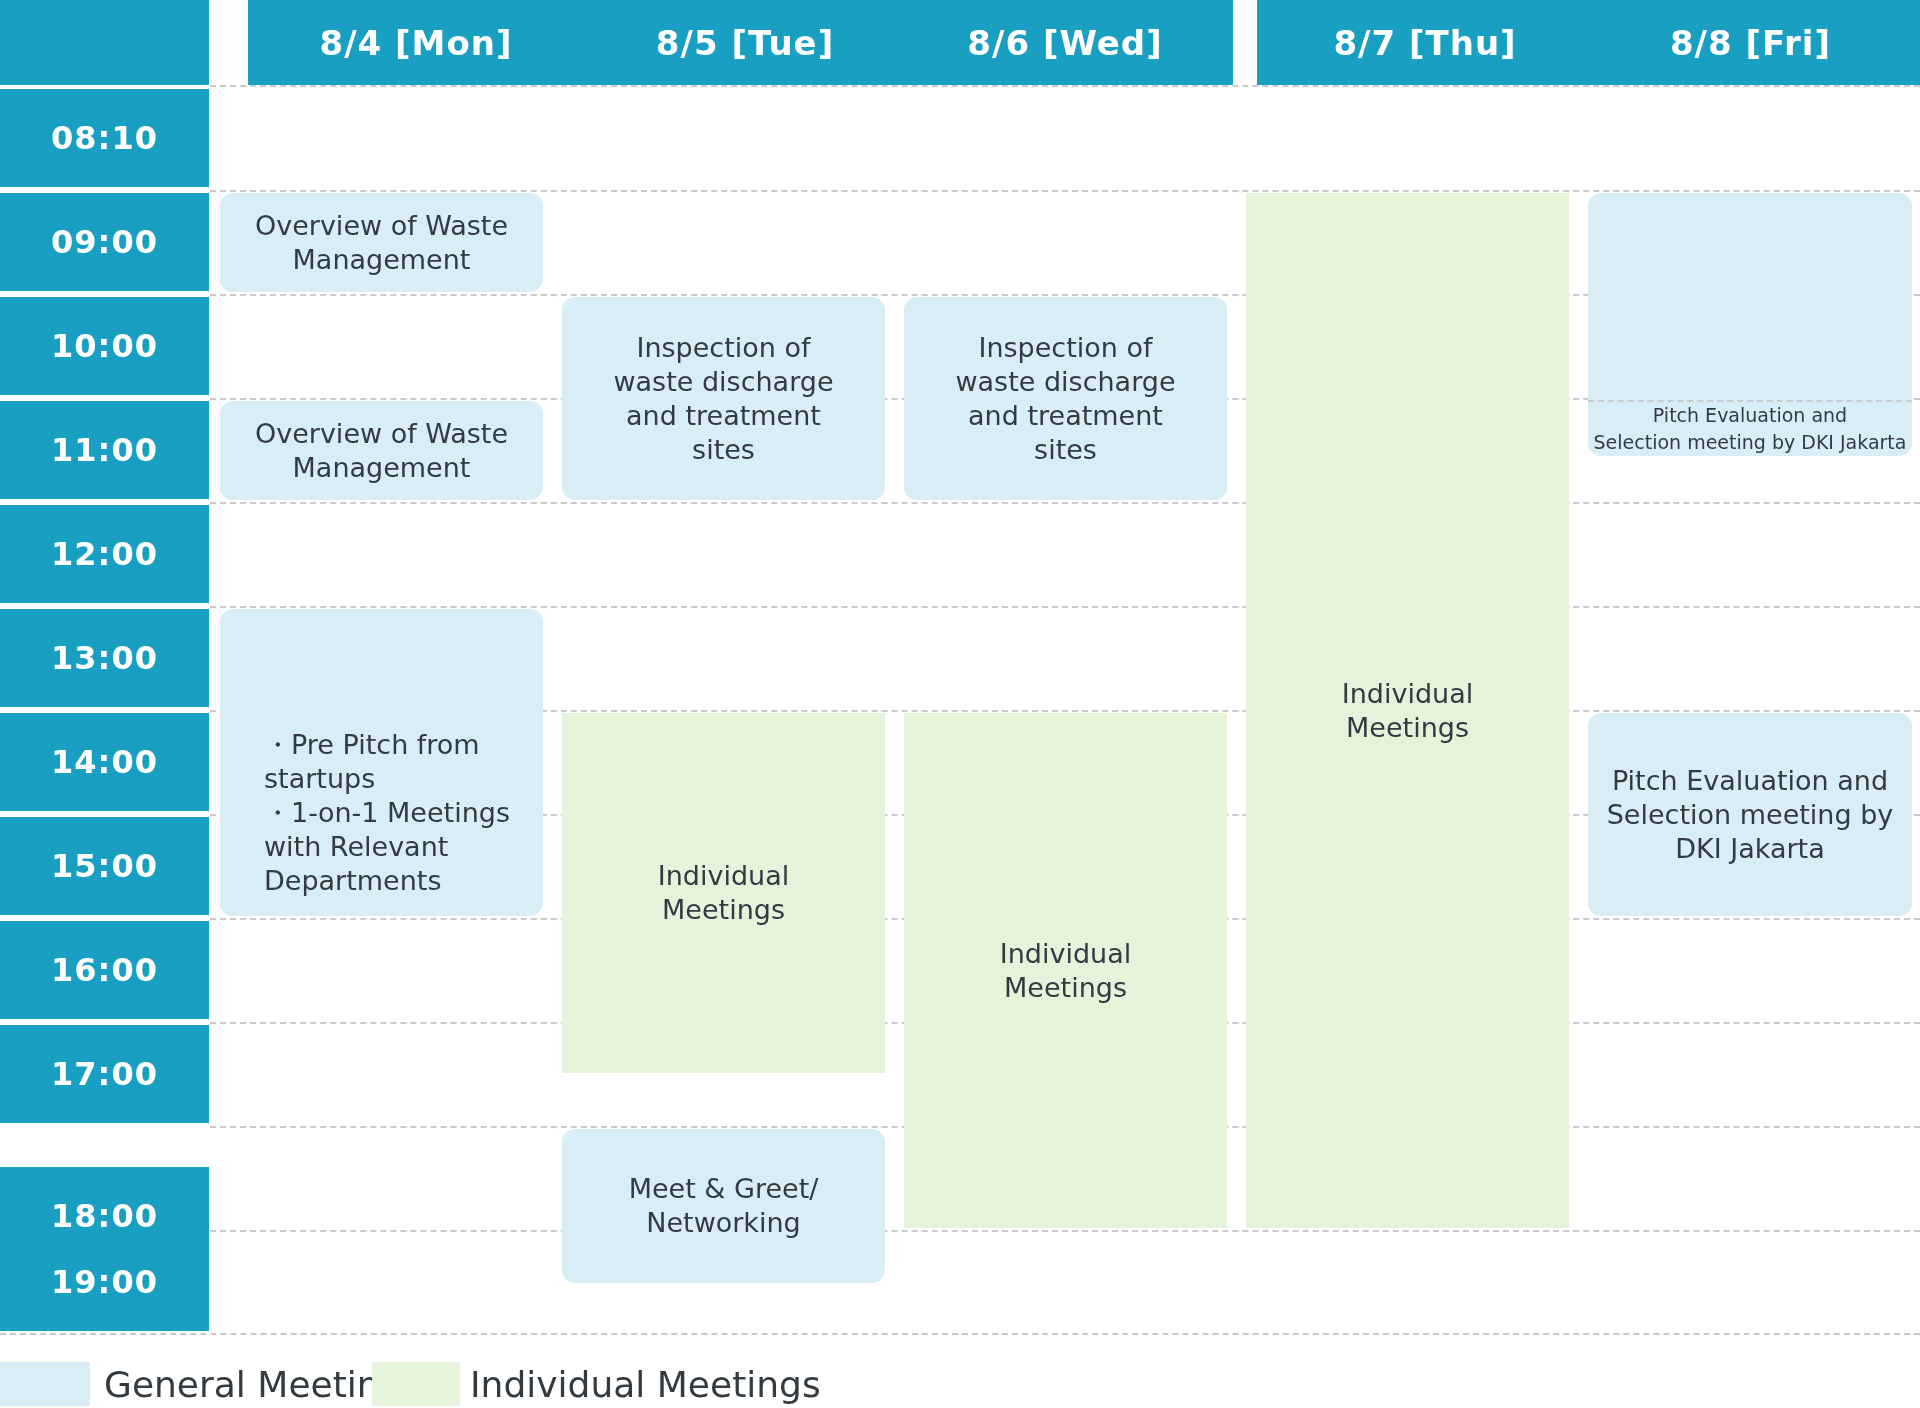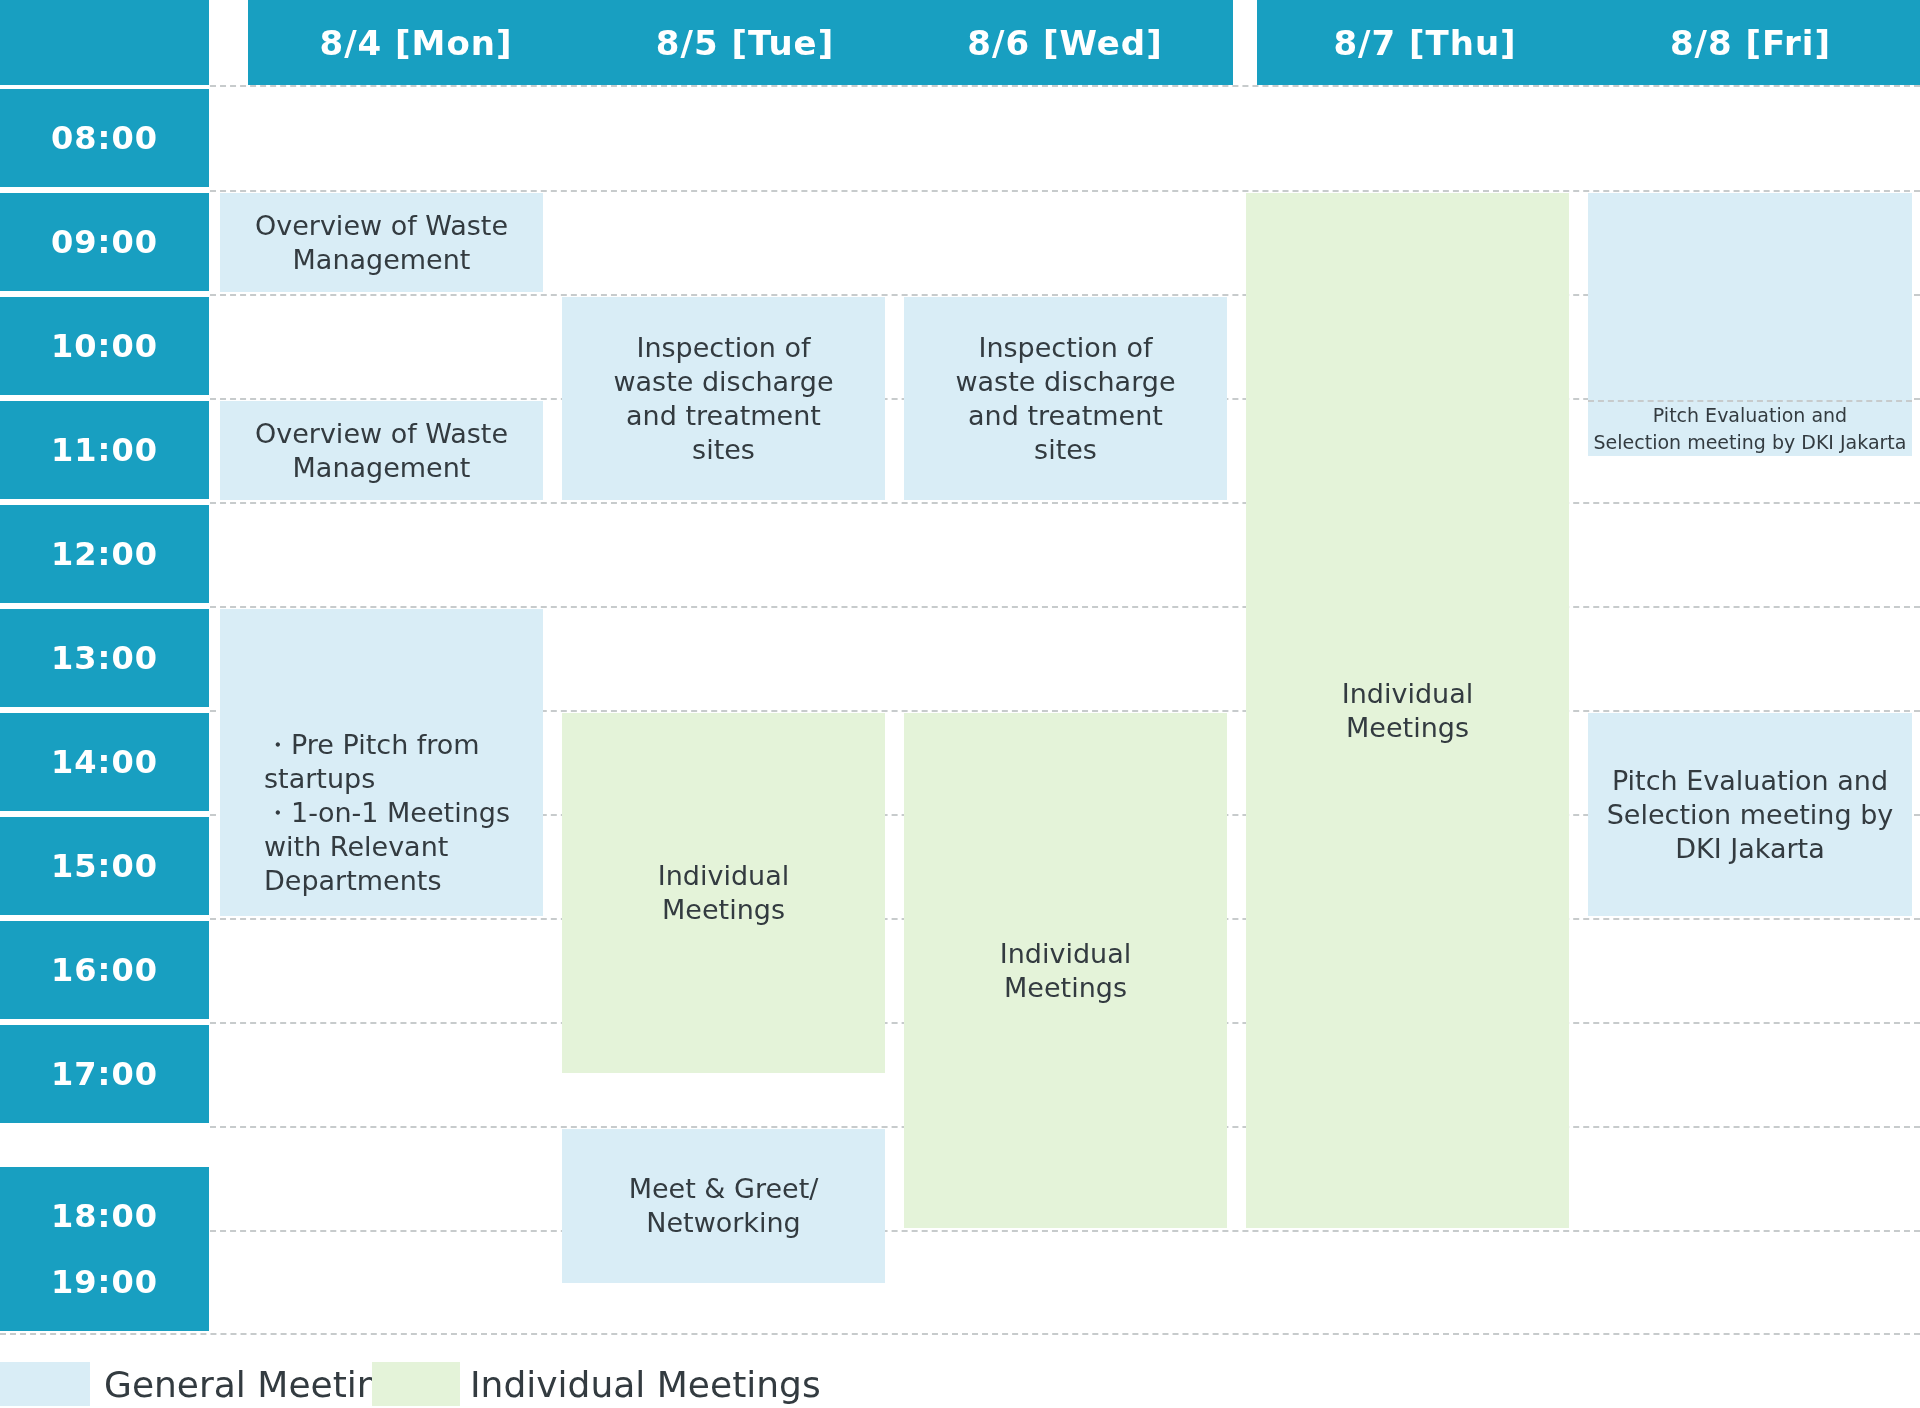--- a/index.html
+++ b/index.html
@@ -37,21 +37,21 @@
   }
   .gline.full{left:0;width:1920px;}
   
   .blk{
     position:absolute;width:323px;
     display:flex;flex-direction:column;align-items:center;justify-content:center;
     text-align:center;white-space:pre-line;
     font-size:27px;line-height:34px;color:var(--ink);
     box-sizing:border-box;
   }
-  .general{background:var(--general);}
+  .general{background:var(--general);border-radius:13px;}
   .individual{background:var(--individual);}
   .blk.leftalign{
     text-align:left;align-items:flex-start;
     padding-left:44px;padding-right:10px;padding-top:100px;
   }
   
   .fp-title{
     position:absolute;left:0;right:0;top:0;height:207px;
     display:flex;align-items:center;justify-content:center;
     font-size:30px;
@@ -76,21 +76,21 @@
 </head>
 <body>
 
 <div class="hcell" style="left:0;width:209px;"></div>
 <div class="hcell" style="left:213px;width:336px;margin-left:35px;">8/4 [Mon]</div>
 <div class="hcell" style="left:555px;width:380px;">8/5 [Tue]</div>
 <div class="hcell" style="left:897px;width:336px;">8/6 [Wed]</div>
 <div class="hcell" style="left:1257px;width:336px;">8/7 [Thu]</div>
 <div class="hcell" style="left:1581px;width:339px;">8/8 [Fri]</div>
 
-<div class="tcell" style="top:89px;">08:00</div>
+<div class="tcell" style="top:89px;">08:10</div>
 <div class="tcell" style="top:193px;">09:00</div>
 <div class="tcell" style="top:297px;">10:00</div>
 <div class="tcell" style="top:401px;">11:00</div>
 <div class="tcell" style="top:505px;">12:00</div>
 <div class="tcell" style="top:609px;">13:00</div>
 <div class="tcell" style="top:713px;">14:00</div>
 <div class="tcell" style="top:817px;">15:00</div>
 <div class="tcell" style="top:921px;">16:00</div>
 <div class="tcell" style="top:1025px;">17:00</div>
 <div class="tcell" style="top:1167px;">18:00</div>

